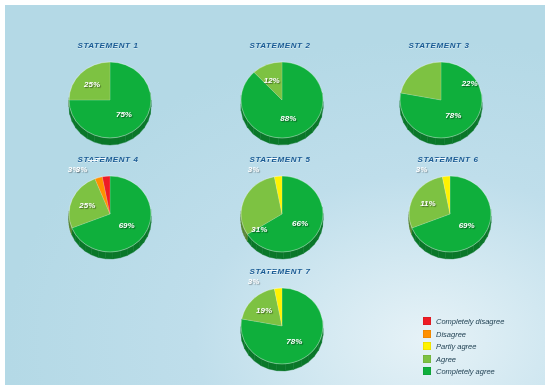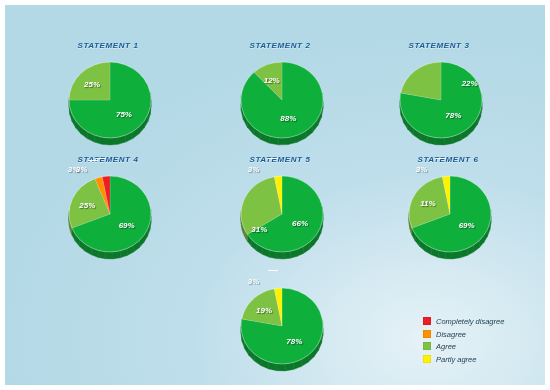--- a/index.html
+++ b/index.html
@@ -251,20 +251,21 @@
           <path d="M 43 43 L 35.31736610198529 5.6730844723098315 A 41 38 0 0 1 42.99999999999999 5 Z" fill="#fff200" stroke="rgba(255,255,255,0.30)" stroke-width="0.5"></path>
           <ellipse cx="43" cy="43" rx="41" ry="38" fill="none" stroke="rgba(255,255,255,0.25)" stroke-width="1"></ellipse>
         </svg>
         <div class="pct" style="left: 51.6507px; top: 49.7475px;">69%</div>
         <div class="pct" style="left: 13.2393px; top: 27.9313px;">11%</div>
         <div class="pct out" style="left: 8.85923px; top: -6px;">3%</div>
         <div class="leader" style="left: 28.8592px; top: -12.818px; width: 10px;"></div>
       </div>
     </div>
   <div class="stmt" id="s6" style="left:190px;top:262px;">
+      <div class="stmt-title">STATEMENT 7</div>
       <div class="pie-wrap">
         <svg class="pie-svg" width="88" height="94">
           <ellipse cx="44" cy="54" rx="39" ry="30" fill="rgba(70,110,130,0.18)"></ellipse>
           <path d="M 83.59096996637885 37.64575318637186 L 83.91909586555914 45.38603974211391 L 83.91909586555914 52.38603974211391 L 83.59096996637885 44.64575318637186 Z" fill="#0a7729" stroke="#0a7729" stroke-width="0.4"></path>
           <path d="M 83.91909586555914 45.38603974211391 L 82.54685415676973 53.02717589868416 L 82.54685415676973 60.02717589868416 L 83.91909586555914 52.38603974211391 Z" fill="#0a7729" stroke="#0a7729" stroke-width="0.4"></path>
           <path d="M 82.54685415676973 53.02717589868416 L 79.53126749172309 60.25163899010278 L 79.53126749172309 67.25163899010278 L 82.54685415676973 60.02717589868416 Z" fill="#0a7729" stroke="#0a7729" stroke-width="0.4"></path>
           <path d="M 79.53126749172309 60.25163899010278 L 74.99764670087153 66.75922094075679 L 74.99764670087153 73.75922094075679 L 79.53126749172309 67.25163899010278 Z" fill="#0a7729" stroke="#0a7729" stroke-width="0.4"></path>
           <path d="M 74.99764670087153 66.75922094075679 L 69.13438357969628 72.27950322547998 L 69.13438357969628 79.27950322547998 L 74.99764670087153 73.75922094075679 Z" fill="#0a7729" stroke="#0a7729" stroke-width="0.4"></path>
           <path d="M 69.13438357969628 72.27950322547998 L 62.18512238468351 76.58309394337036 L 62.18512238468351 83.58309394337036 L 69.13438357969628 79.27950322547998 Z" fill="#0a7729" stroke="#0a7729" stroke-width="0.4"></path>
           <path d="M 62.18512238468351 76.58309394337036 L 54.43863534760839 79.49116005572384 L 54.43863534760839 86.49116005572384 L 62.18512238468351 83.58309394337036 Z" fill="#0a7729" stroke="#0a7729" stroke-width="0.4"></path>
@@ -293,22 +294,26 @@
   <div id="legend">
     <div class="leg-row">
       <span class="leg-sw" style="background: rgb(238, 28, 37);"></span>
       <span class="leg-lb">Completely disagree</span>
     </div>
     <div class="leg-row">
       <span class="leg-sw" style="background: rgb(255, 144, 0);"></span>
       <span class="leg-lb">Disagree</span>
     </div>
     <div class="leg-row">
+      <span class="leg-sw" style="background: rgb(255, 242, 0);"></span>
+      <span class="leg-lb">Partly agree</span>
+    </div>
+    <div class="leg-row">
       <span class="leg-sw" style="background: rgb(125, 194, 66);"></span>
       <span class="leg-lb">Agree</span>
     </div>
     <div class="leg-row">
-      <span class="leg-sw" style="background: rgb(255, 242, 0);"></span>
-      <span class="leg-lb">Partly agree</span>
+      <span class="leg-sw" style="background: rgb(15, 175, 60);"></span>
+      <span class="leg-lb">Completely agree</span>
     </div>
   </div>
 
 </div>
 
 </body></html>

